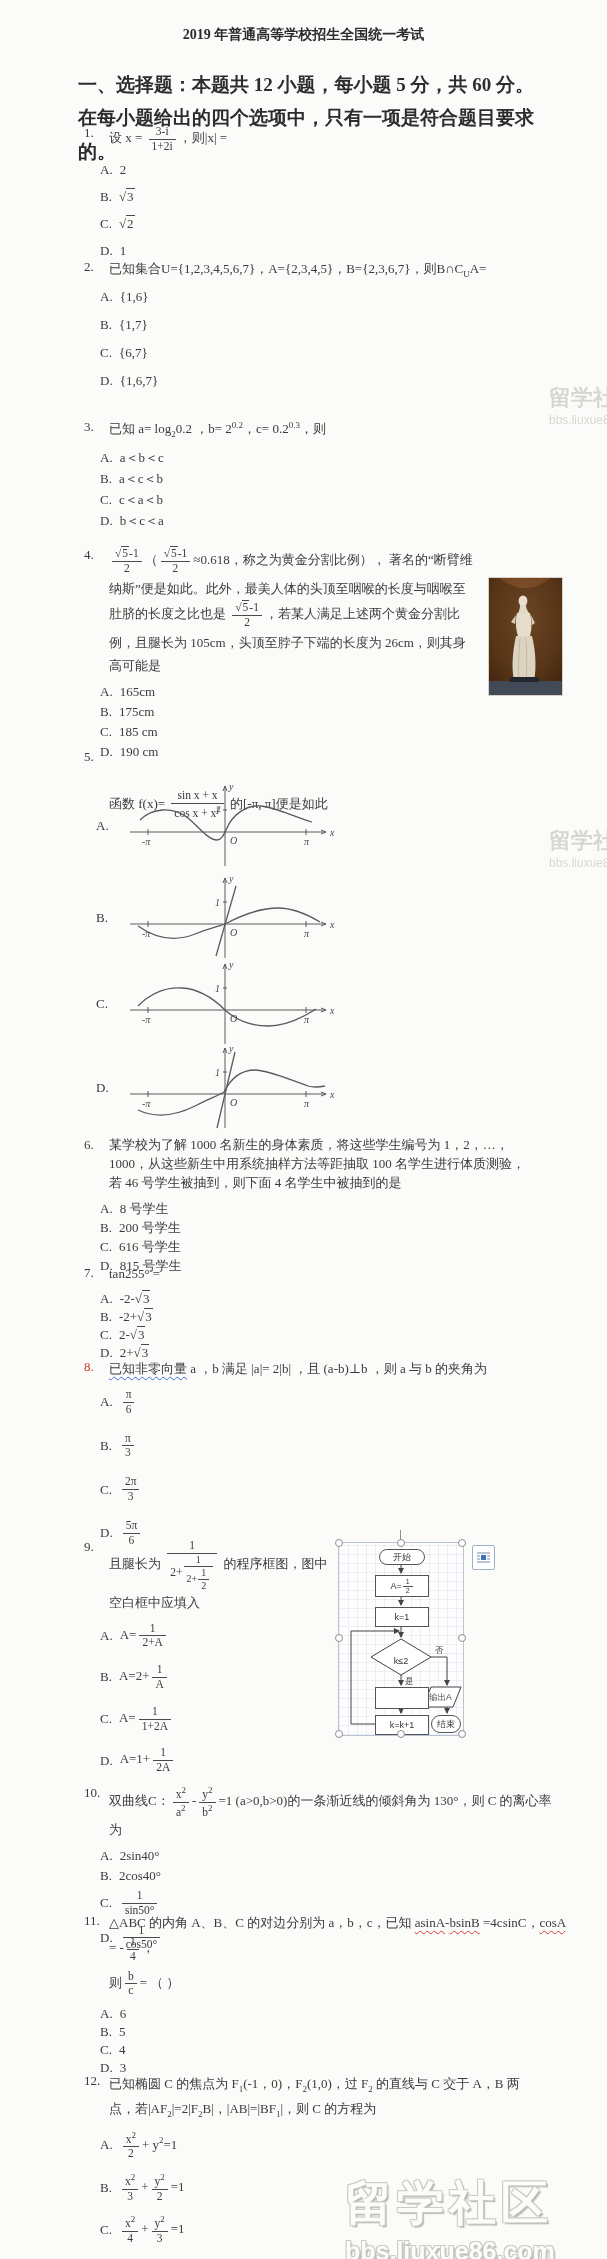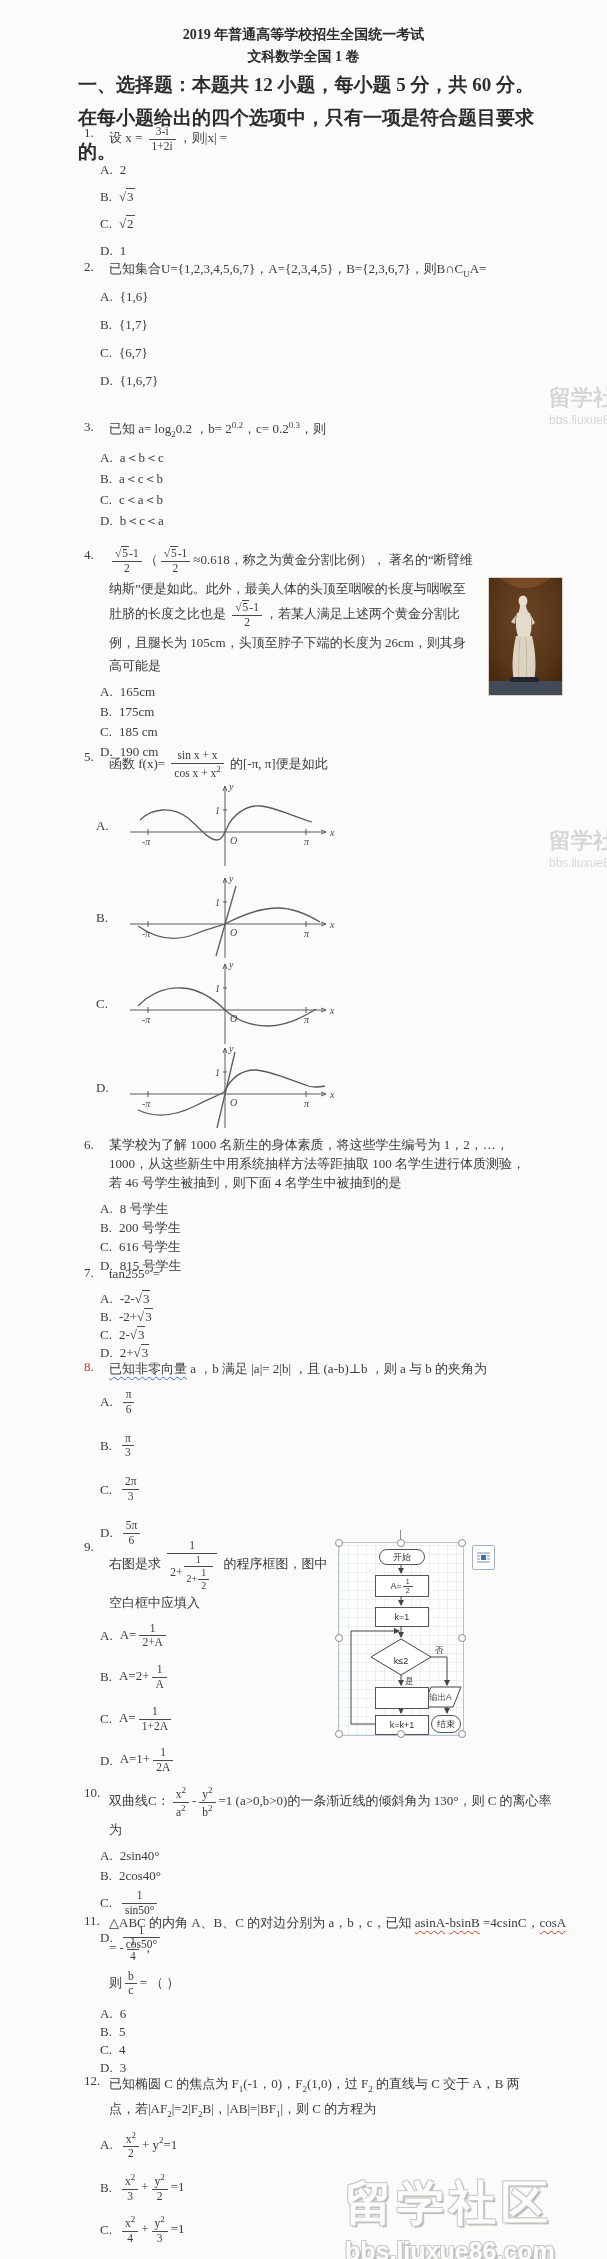--- a/index.html
+++ b/index.html
@@ -61,21 +61,20 @@
               text-shadow:-1px -1px 0 #c9c9c5,1px -1px 0 #c9c9c5,-1px 1px 0 #c9c9c5,2px 2px 1px #b9b9b5;}
   .wm-big .w2{font-size:25px;font-weight:bold;color:#fdfdfb;margin-top:2px;white-space:nowrap;font-family:"Liberation Sans",sans-serif;
               text-shadow:-1px -1px 0 #c9c9c5,1px -1px 0 #c9c9c5,-1px 1px 0 #c9c9c5,2px 2px 1px #b9b9b5;}
 </style>
 </head>
 <body>
 
 <div class="page">
 
   <div class="title" style="top:26px;">2019 年普通高等学校招生全国统一考试</div>
-  <div class="title" style="top:48px;">文科数学全国 1 卷</div>
   <div class="intro">一、选择题：本题共 12 小题，每小题 5 分，共 60 分。在每小题给出的四个选项中，只有一项是符合题目要求的。</div>
 
   <div id="questions">
       <div class="q" style="top: 124px; width: 430px;">
         <div class="q-head">
           <span class="q-num">1.</span>
           <span class="q-stem" style="line-height: 1.7;"><span>设 x = </span><span class="frac">
               <span class="num">3-i</span>
               <span class="den">1+2i</span>
             </span><span>，则|x| =</span></span>
@@ -176,21 +175,21 @@
           </div>
           <div class="opt">
             <span class="opt-label">D.</span>
             <span><span>190 cm</span></span>
           </div>
         </div>
       </div>
       <div class="q" style="top: 748px; width: 460px;">
         <div class="q-head">
           <span class="q-num">5.</span>
-          <span class="q-stem" style="line-height: 1.6;"><span>函数 f(x)= </span><span class="frac">
+          <span class="q-stem" style="line-height: 1.6; margin-top: 40px;"><span>函数 f(x)= </span><span class="frac">
               <span class="num">sin x + x</span>
               <span class="den"><span>cos x + x</span><sup>2</sup></span>
             </span><span> 的[-π, π]便是如此</span></span>
         </div>
       </div>
       <div class="q" style="top: 1136px; width: 448px;">
         <div class="q-head">
           <span class="q-num">6.</span>
           <span class="q-stem" style="line-height: 1.45;"><span>某学校为了解 1000 名新生的身体素质，将这些学生编号为 1，2，…，1000，从这些新生中用系统抽样方法等距抽取 100 名学生进行体质测验，若 46 号学生被抽到，则下面 4 名学生中被抽到的是</span></span>
         </div>
@@ -269,21 +268,21 @@
             <span><span class="frac">
                 <span class="num">5π</span>
                 <span class="den">6</span>
               </span></span>
           </div>
         </div>
       </div>
       <div class="q" style="top: 1538px; width: 252px;">
         <div class="q-head">
           <span class="q-num">9.</span>
-          <span class="q-stem" style="line-height: 1.6;"><span>右图是求 </span><span class="frac">
+          <span class="q-stem" style="line-height: 1.6;"><span>且腿长为 </span><span class="frac">
               <span class="num">1</span>
               <span class="den"><span>2+</span><span class="frac">
                   <span class="num">1</span>
                   <span class="den"><span>2+</span><span class="frac">
                       <span class="num">1</span>
                       <span class="den">2</span>
                     </span></span>
                 </span></span>
             </span><span> 的程序框图，图中空白框中应填入</span></span>
         </div>

